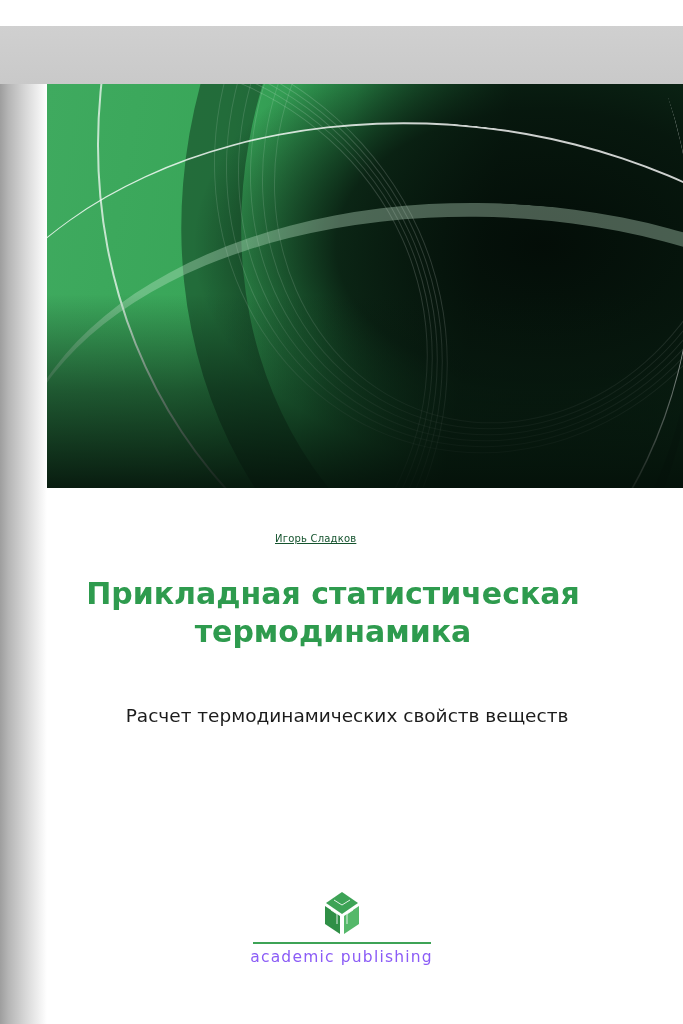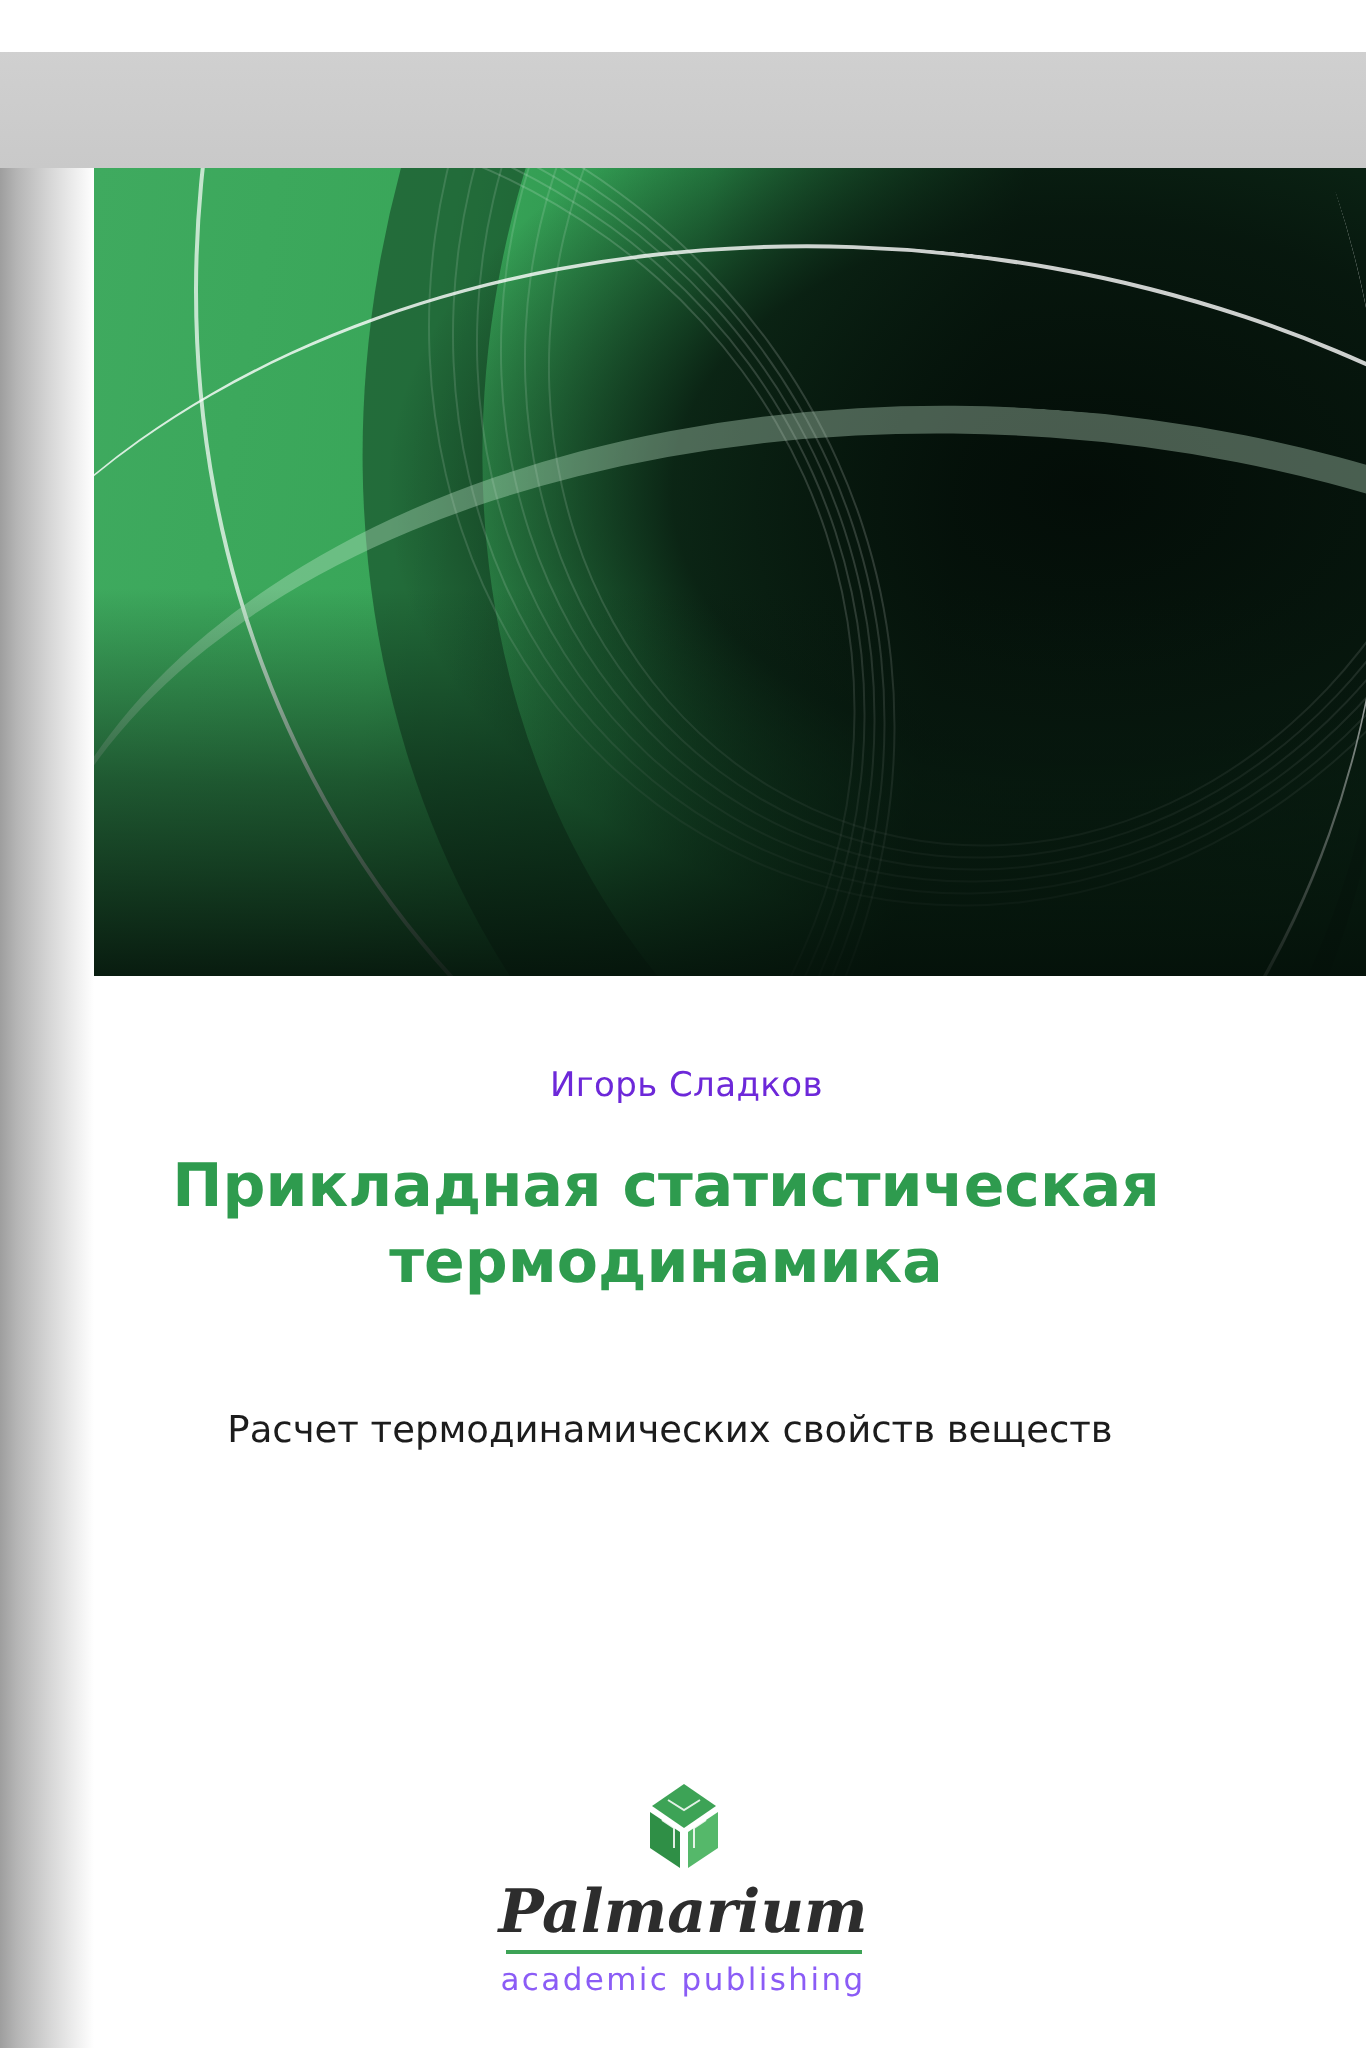--- a/index.html
+++ b/index.html
@@ -137,38 +137,39 @@
     position: absolute;
     border-radius: 50%;
     border: 1px solid rgba(255,255,255,0.16);
   }
 
   
   .author {
     position: absolute;
     left: 275px;
     top: 533px;
-    font-size: 17px;
-    color: #6d28d9;
+    font-size: 10px;
+    color: #14532d;
     letter-spacing: 0.2px;
+    text-decoration: underline;
   }
   .title {
     position: absolute;
     left: 33px;
     top: 575px;
     width: 600px;
     text-align: center;
     font-size: 30px;
     font-weight: bold;
     line-height: 1.28;
     color: #2e9b4e;
   }
   .subtitle {
     position: absolute;
-    left: 35px;
+    left: 47px;
     top: 705px;
     width: 600px;
     text-align: center;
     font-size: 18.5px;
     color: #1c1c1c;
   }
 
   
   .publisher {
     position: absolute;
@@ -252,18 +253,17 @@
         <polygon points="28,2 44,13 28,24 12,13"></polygon>
         <polygon points="11,16 26,26 26,44 11,34" fill="#2f8f46"></polygon>
         <polygon points="45,16 30,26 30,44 45,34" fill="#55b86a"></polygon>
       </g>
       <g stroke="#ffffff" stroke-width="1" fill="none" opacity="0.85">
         <polyline points="20,10 28,15 36,10"></polyline>
         <polyline points="17,20 23,24 23,34"></polyline>
         <polyline points="39,20 33,24 33,34"></polyline>
       </g>
     </svg>
-    <div class="pub-name">Palmarium</div>
     <div class="pub-rule"></div>
     <div class="pub-sub">academic publishing</div>
   </div>
 
 </div>
 
 </body></html>

